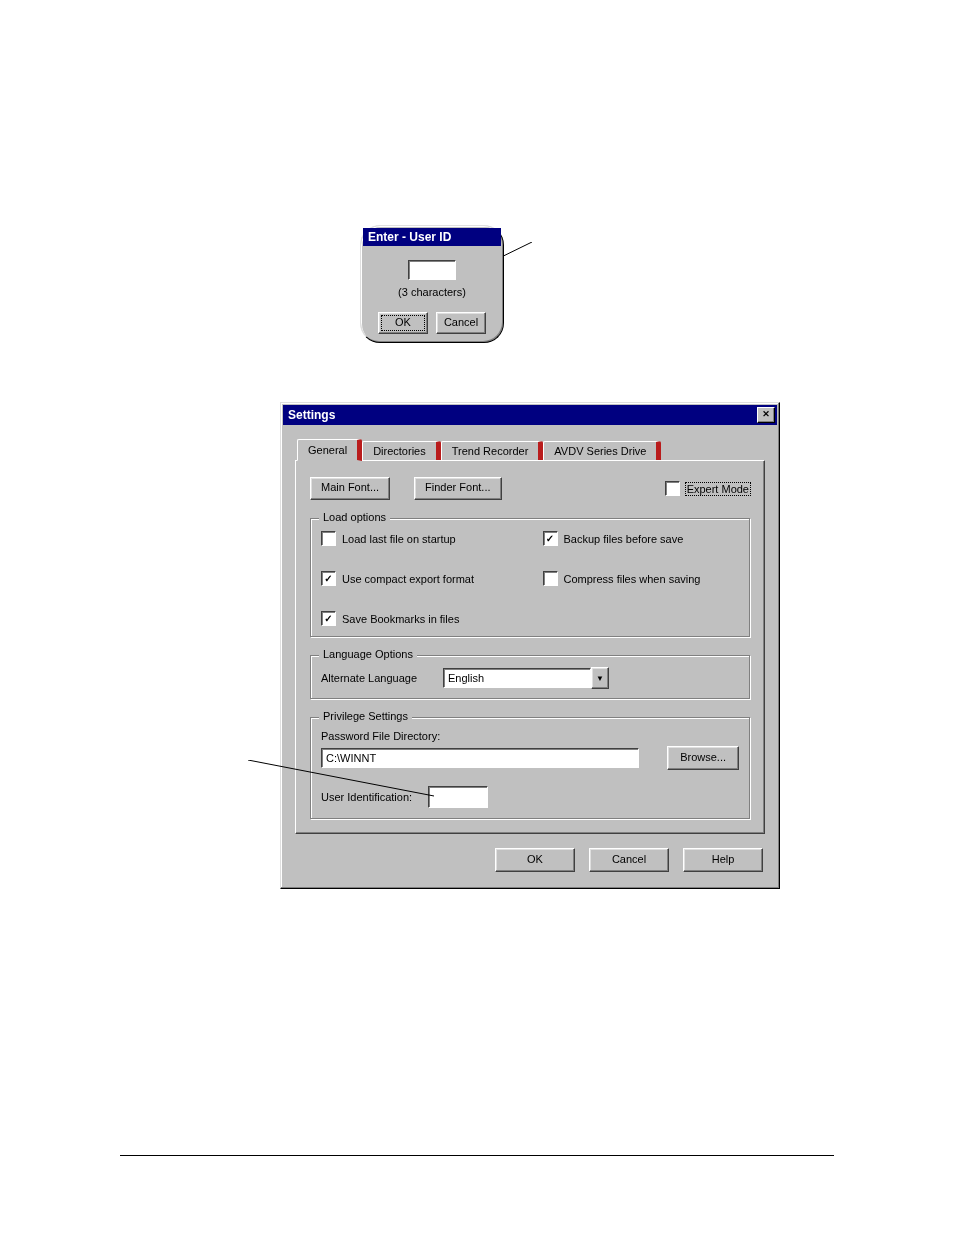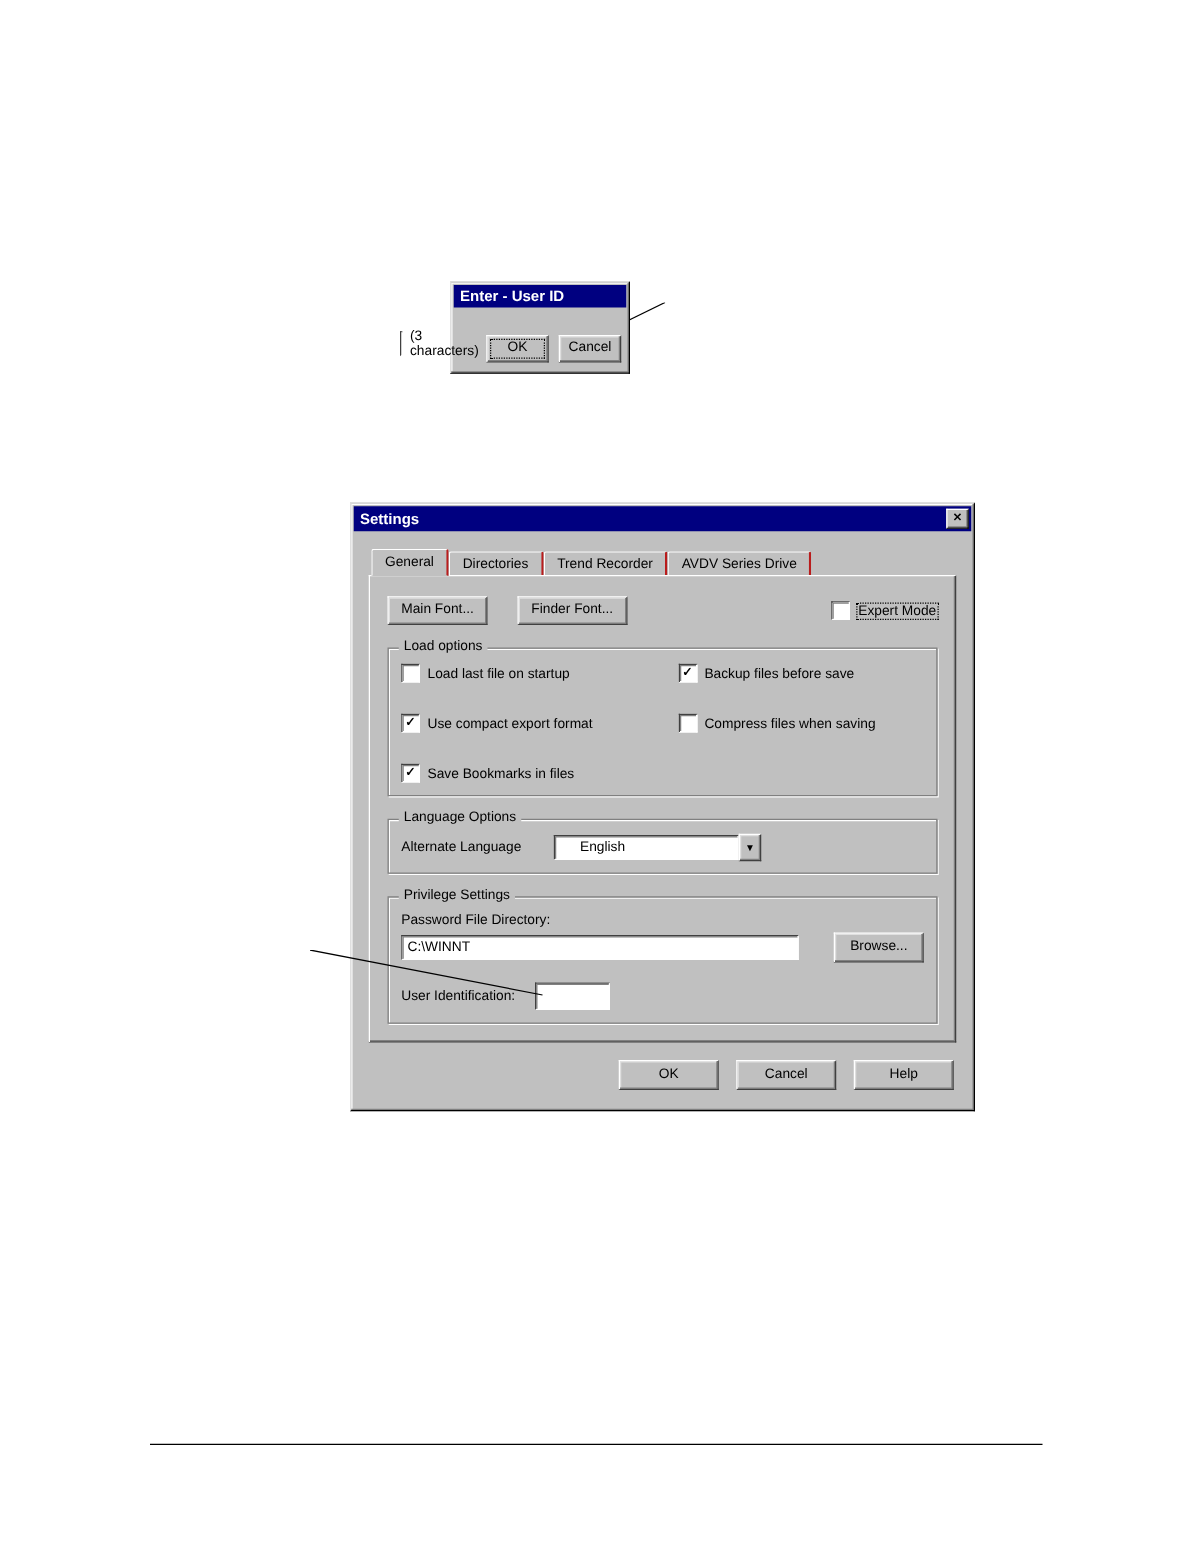--- a/index.html
+++ b/index.html
@@ -42,36 +42,36 @@
     position: absolute;
     left: 360px;
     top: 225px;
     width: 142px;
     background: #c0c0c0;
     border-top: 1px solid #dfdfdf;
     border-left: 1px solid #dfdfdf;
     border-right: 1px solid #000;
     border-bottom: 1px solid #000;
     box-shadow: inset -1px -1px 0 #808080, inset 1px 1px 0 #fff;
+    border-radius: 20px;
   }
   .uid-title {
     background: #000080;
     color: #fff;
     font-weight: bold;
     padding: 2px 5px;
     font-size: 12px;
     margin: 2px;
   }
   .uid-body {
     display: flex;
-    flex-direction: row;
+    flex-direction: column;
     align-items: center;
     padding: 12px 6px 8px 6px;
     gap: 6px;
-    justify-content: flex-end;
   }
   .uid-input {
     width: 46px;
     height: 18px;
   }
   .uid-hint {
     font-size: 11px;
   }
   .uid-btns {
     display: flex;
@@ -155,21 +155,21 @@
     position: relative;
   }
   .tab-row {
     display: flex;
     align-items: flex-end;
     margin-left: 2px;
   }
   .tab {
     border-top: 1px solid #fff;
     border-left: 1px solid #fff;
-    border-right: 2px solid #b91c1c;
+    border-right: 5px solid #b91c1c;
     background: #c0c0c0;
     padding: 3px 10px 3px 10px;
     font-size: 11px;
     margin-right: 0;
     border-top-left-radius: 2px;
     border-top-right-radius: 2px;
     position: relative;
   }
   .tab.active {
     border-bottom: 1px solid #c0c0c0;
@@ -259,21 +259,21 @@
     gap: 26px;
   }
   .select {
     display: flex;
     align-items: center;
     height: 20px;
   }
   .select .sel-field {
     width: 148px;
     height: 20px;
-    padding: 0 20px;
+    padding: 0 4px;
     line-height: 18px;
     font-size: 11px;
     box-sizing: border-box;
   }
   .select .sel-btn {
     width: 16px;
     height: 20px;
     display: flex;
     align-items: center;
     justify-content: center;

